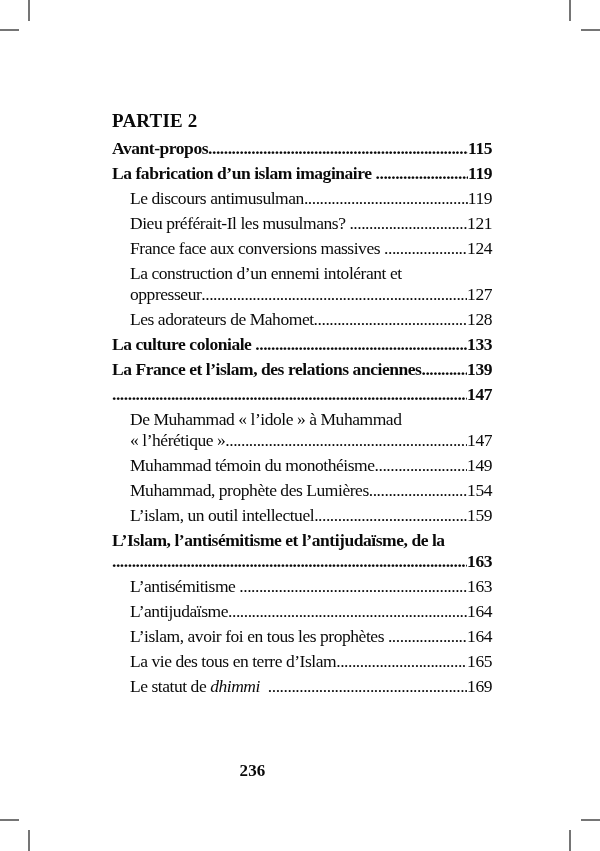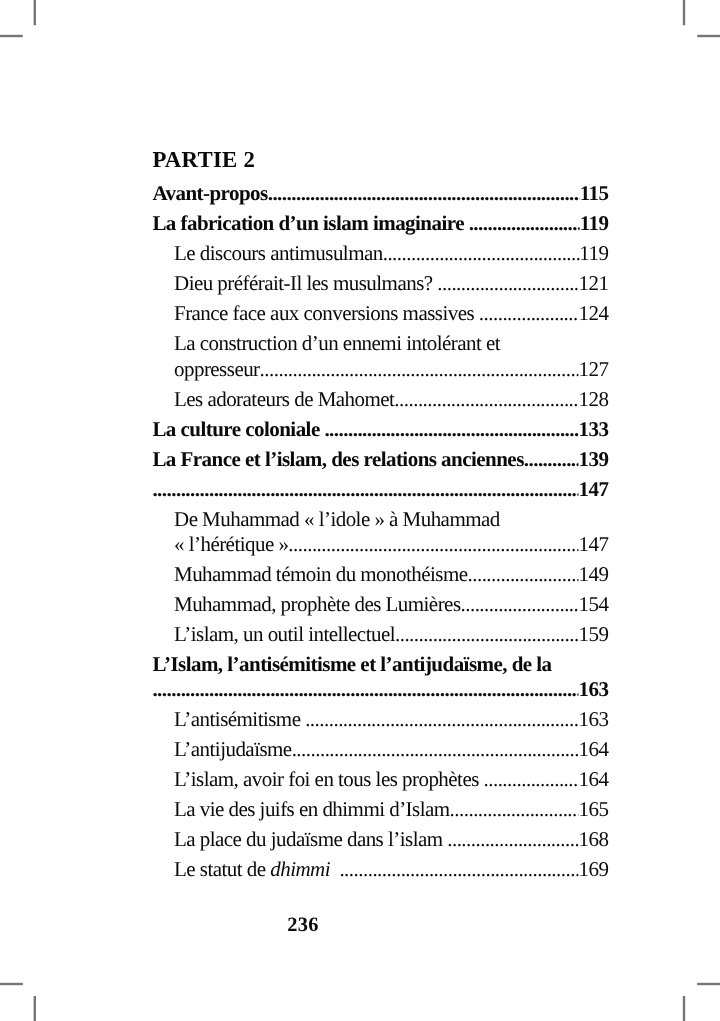--- a/index.html
+++ b/index.html
@@ -21,26 +21,25 @@
   .crop.tr-v { left: 569px; top: 0; }
   .crop.tr-h { left: 581px; top: 29px; }
   .crop.bl-h { left: 0;     top: 819px; }
   .crop.bl-v { left: 28px;  top: 830px; }
   .crop.br-h { left: 581px; top: 819px; }
   .crop.br-v { left: 569px; top: 830px; }
 
   
   .content {
     position: absolute;
-    left: 112px; top: 122px;
+    left: 112px; top: 109px;
     width: 380px;
     font-size: 17.5px;
     letter-spacing: -0.45px;
     line-height: 21px;
-    margin-left: 15px;
   }
   .part-heading {
     font-weight: bold;
     font-size: 19px;
     line-height: 24px;
     letter-spacing: 0.2px;
     margin-bottom: 5px;
   }
   .entry { margin-bottom: 4px; }
   .entry.bold { font-weight: bold; }
@@ -195,30 +194,25 @@
     <span class="num">164</span>
   </div>
 
   <div class="entry ind row">
     <span class="t">L’islam, avoir foi en tous les prophètes </span>
     <span class="leader"></span>
     <span class="num">164</span>
   </div>
 
   <div class="entry ind row">
-    <span class="t">La vie des juifs en dhimmi d’Islam</span>
+    <span class="t">La vie des tous en terre d’Islam</span>
     <span class="leader"></span>
     <span class="num">165</span>
   </div>
 
-  <div class="entry ind row">
-    <span class="t">La place du judaïsme dans l’islam </span>
-    <span class="leader"></span>
-    <span class="num">168</span>
-  </div>
 
   <div class="entry ind row">
     <span class="t"><span>Le statut de </span><i>dhimmi</i><span>  </span></span>
     <span class="leader"></span>
     <span class="num">169</span>
   </div>
 
 </div>
 
 <div class="folio">236</div>

